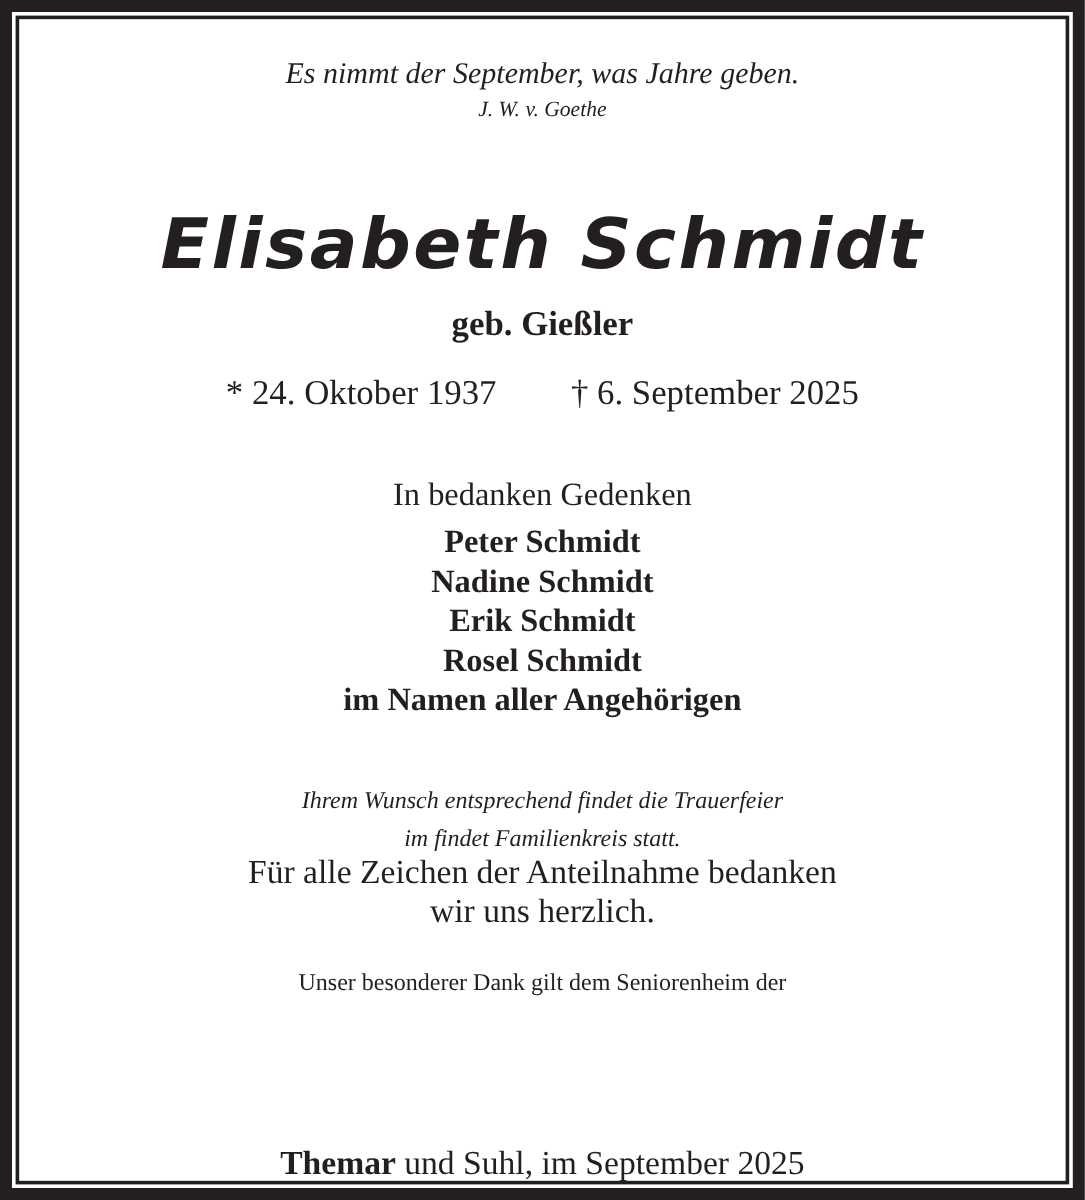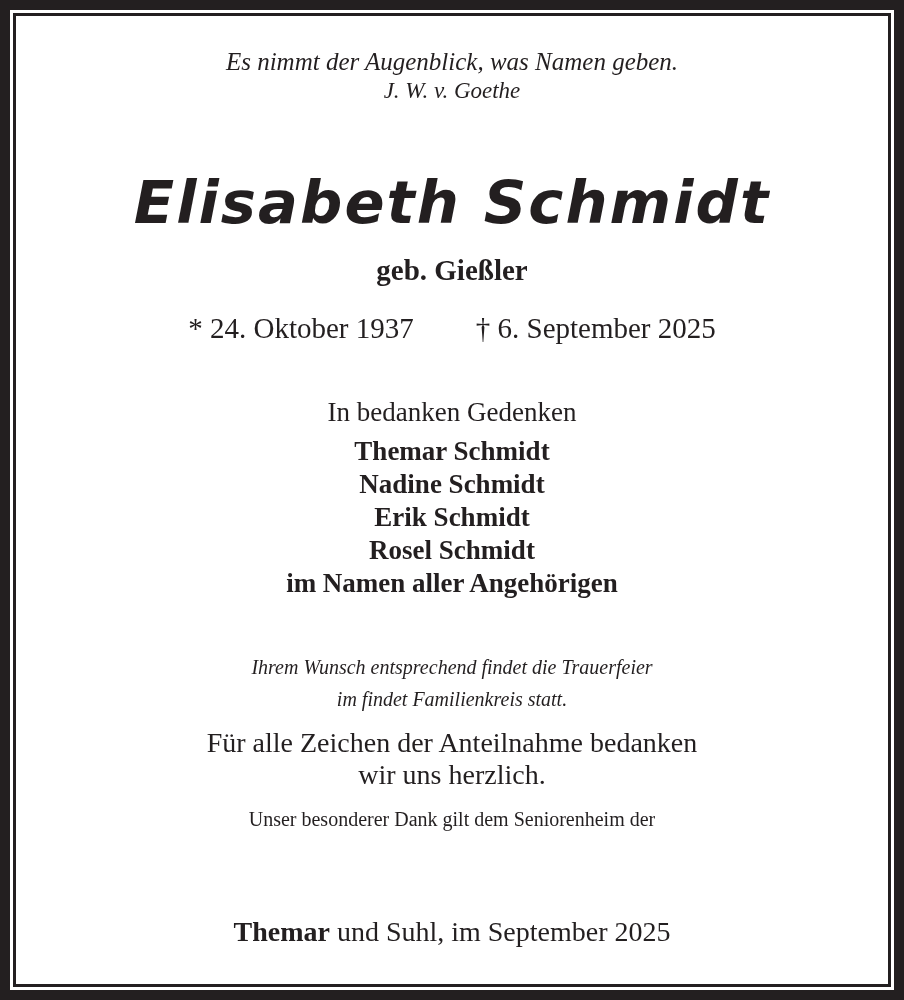--- a/index.html
+++ b/index.html
@@ -22,63 +22,63 @@
       background: #231f20;
     }
     .content {
       position: absolute;
       left: 3px; top: 3px; right: 3px; bottom: 3px;
       background: #ffffff;
       text-align: center;
     }
     .abs { position: absolute; left: 0; right: 0; text-align: center; white-space: nowrap; }
     .quote { top: 31px; font-style: italic; font-size: 25px; line-height: 30px; }
-    .author { top: 64px; font-style: italic; font-size: 23px; line-height: 22px; }
+    .author { top: 64px; font-style: italic; font-size: 18px; line-height: 22px; }
     .name {
       top: 152px;
       font-size: 58px; line-height: 70px;
       font-family: "DejaVu Sans", sans-serif;
       font-weight: bold;
       letter-spacing: 2px;
       font-style: italic;
       transform: scaleX(1.02);
     }
     .maiden { top: 239px; font-weight: bold; font-size: 29px; line-height: 30px; }
     .dates { top: 295px; font-size: 29px; line-height: 34px; }
     .dates span { display: inline-block; text-align: center; }
     .dates .gap { width: 62px; }
     .gedenken { top: 380px; font-size: 27px; line-height: 32px; }
     .names { top: 419px; font-weight: bold; font-size: 27px; line-height: 33px; }
     .names div { height: 33px; }
     .p1 { top: 635px; font-size: 20px; line-height: 32px; font-style: italic; }
-    .p2 { top: 711px; font-size: 28px; line-height: 32px; }
+    .p2 { top: 696px; font-size: 28px; line-height: 32px; }
     .p3 { top: 787px; font-size: 20px; line-height: 32px; }
-    .footer { top: 899px; font-size: 28px; line-height: 34px; }
+    .footer { top: 937px; font-size: 28px; line-height: 34px; }
     .footer b { font-weight: bold; }
   </style>
 </head>
 <body>
 
 <div class="outer-gap">
   <div class="inner-frame">
     <div class="content">
 
-      <div class="abs quote">Es nimmt der Augenblick, was Namen geben.</div>
+      <div class="abs quote">Es nimmt der September, was Jahre geben.</div>
       <div class="abs author">J. W. v. Goethe</div>
 
       <div class="abs name">Elisabeth Schmidt</div>
       <div class="abs maiden">geb. Gießler</div>
 
       <div class="abs dates">
         <span>* 24. Oktober 1937</span><span class="gap"></span><span>† 6. September 2025</span>
       </div>
 
       <div class="abs gedenken">In bedanken Gedenken</div>
       <div class="abs names">
-        <div>Themar Schmidt</div>
+        <div>Peter Schmidt</div>
         <div>Nadine Schmidt</div>
         <div>Erik Schmidt</div>
         <div>Rosel Schmidt</div>
         <div>im Namen aller Angehörigen</div>
       </div>
 
       <div class="abs p1">
         <div>Ihrem Wunsch entsprechend findet die Trauerfeier</div>
         <div>im findet Familienkreis statt.</div>
       </div>

